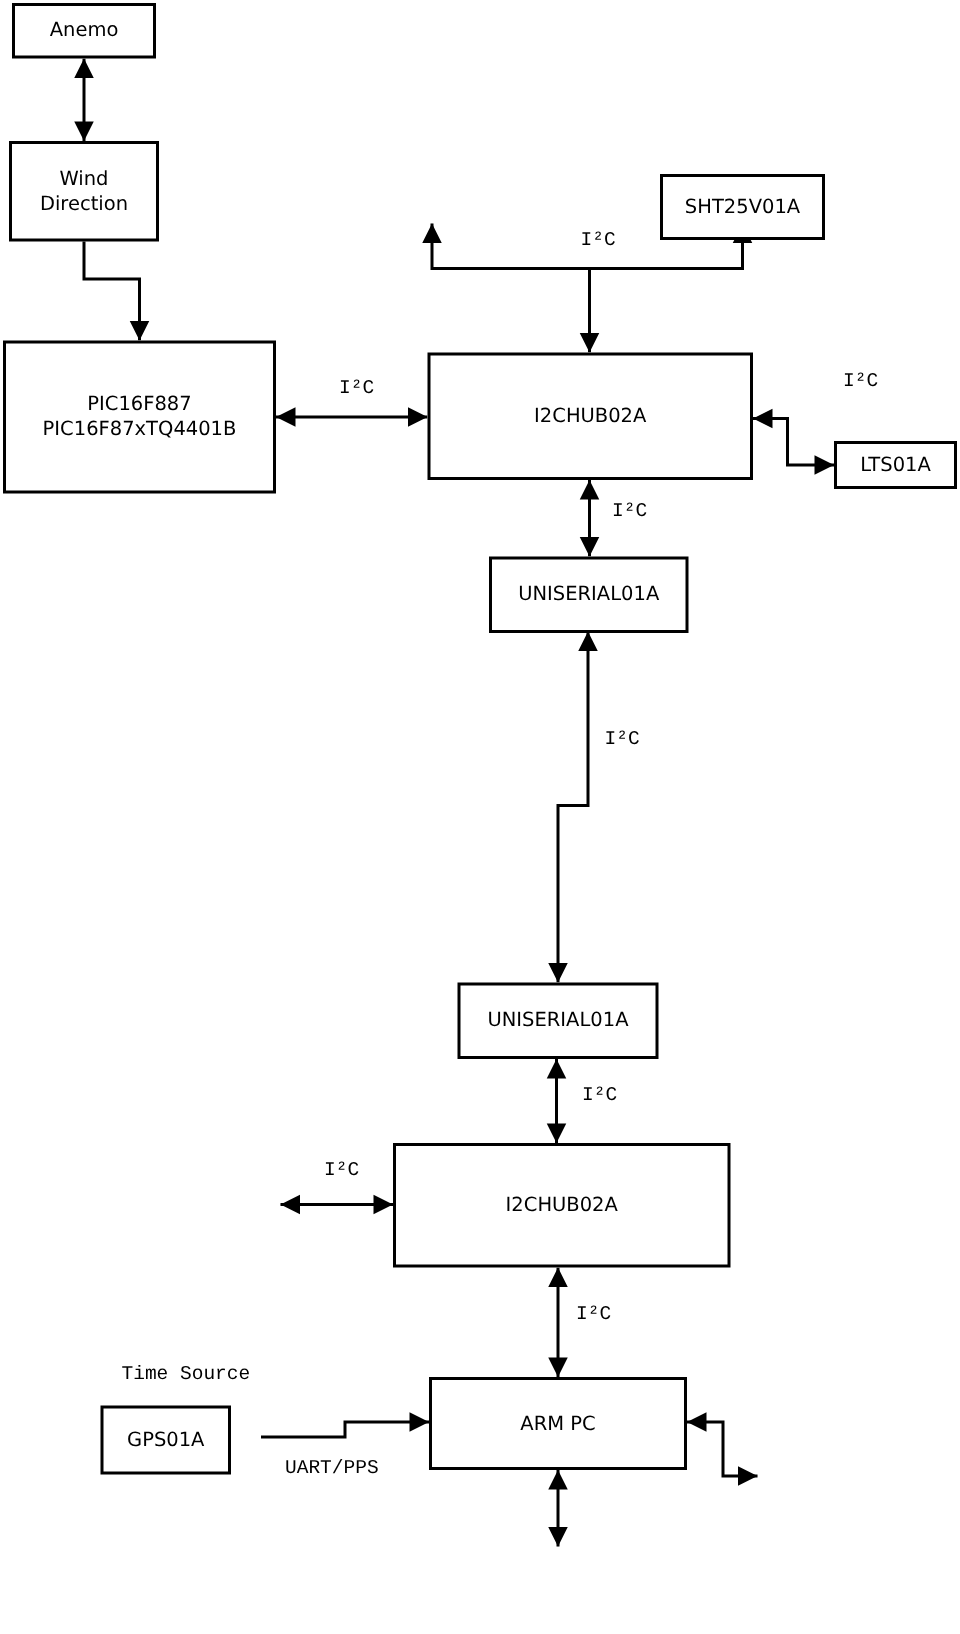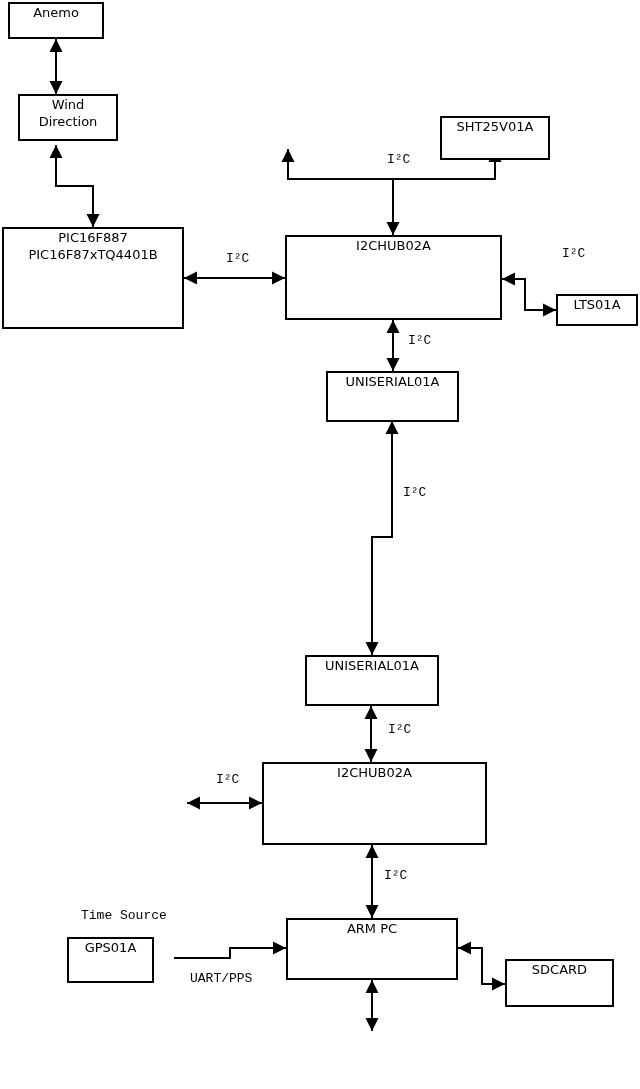--- a/index.html
+++ b/index.html
@@ -20,21 +20,21 @@
   .connector-layer path { fill: none; stroke: #000000; stroke-width: 2; }
   .connector-layer polygon { fill: #000000; stroke: none; }
   .node {
     position: absolute;
     box-sizing: border-box;
     background: #ffffff;
     border: 2px solid #000000;
     display: flex;
     flex-direction: column;
     align-items: center;
-    justify-content: flex-start;
+    justify-content: center;
     text-align: center;
     font-size: 13px;
     line-height: 17px;
     white-space: nowrap;
   }
   .float-label {
     position: absolute;
     font-size: 13px;
     line-height: 15px;
     white-space: nowrap;
@@ -125,21 +125,21 @@
       <path d="M372,980 L372,1031"></path>
       <polygon points="372,980 365.5,993 378.5,993"></polygon>
       <polygon points="372,1031 365.5,1018 378.5,1018"></polygon>
     </g>
   </svg>
 
   <div class="node" style="left:8px;top:2px;width:96px;height:37px">
     <span>Anemo</span>
   </div>
 
-  <div class="node" style="left:18px;top:94px;width:100px;height:47px">
+  <div class="node" style="left:6px;top:94px;width:100px;height:67px">
     <span>Wind</span>
     <span>Direction</span>
   </div>
 
   <div class="node" style="left:2px;top:227px;width:182px;height:102px">
     <span>PIC16F887</span>
     <span>PIC16F87xTQ4401B</span>
   </div>
 
 
@@ -169,23 +169,20 @@
 
 
   <div class="node" style="left:286px;top:918px;width:172px;height:62px">
     <span>ARM PC</span>
   </div>
 
   <div class="node" style="left:67px;top:937px;width:87px;height:46px">
     <span>GPS01A</span>
   </div>
 
-  <div class="node" style="left:505px;top:959px;width:109px;height:48px">
-    <span>SDCARD</span>
-  </div>
 
 
   <div class="float-label" style="left:387px;top:152px">I²C</div>
   <div class="float-label" style="left:226px;top:251px">I²C</div>
   <div class="float-label" style="left:562px;top:246px">I²C</div>
   <div class="float-label" style="left:408px;top:333px">I²C</div>
   <div class="float-label" style="left:403px;top:485px">I²C</div>
   <div class="float-label" style="left:388px;top:722px">I²C</div>
   <div class="float-label" style="left:216px;top:772px">I²C</div>
   <div class="float-label" style="left:384px;top:868px">I²C</div>

